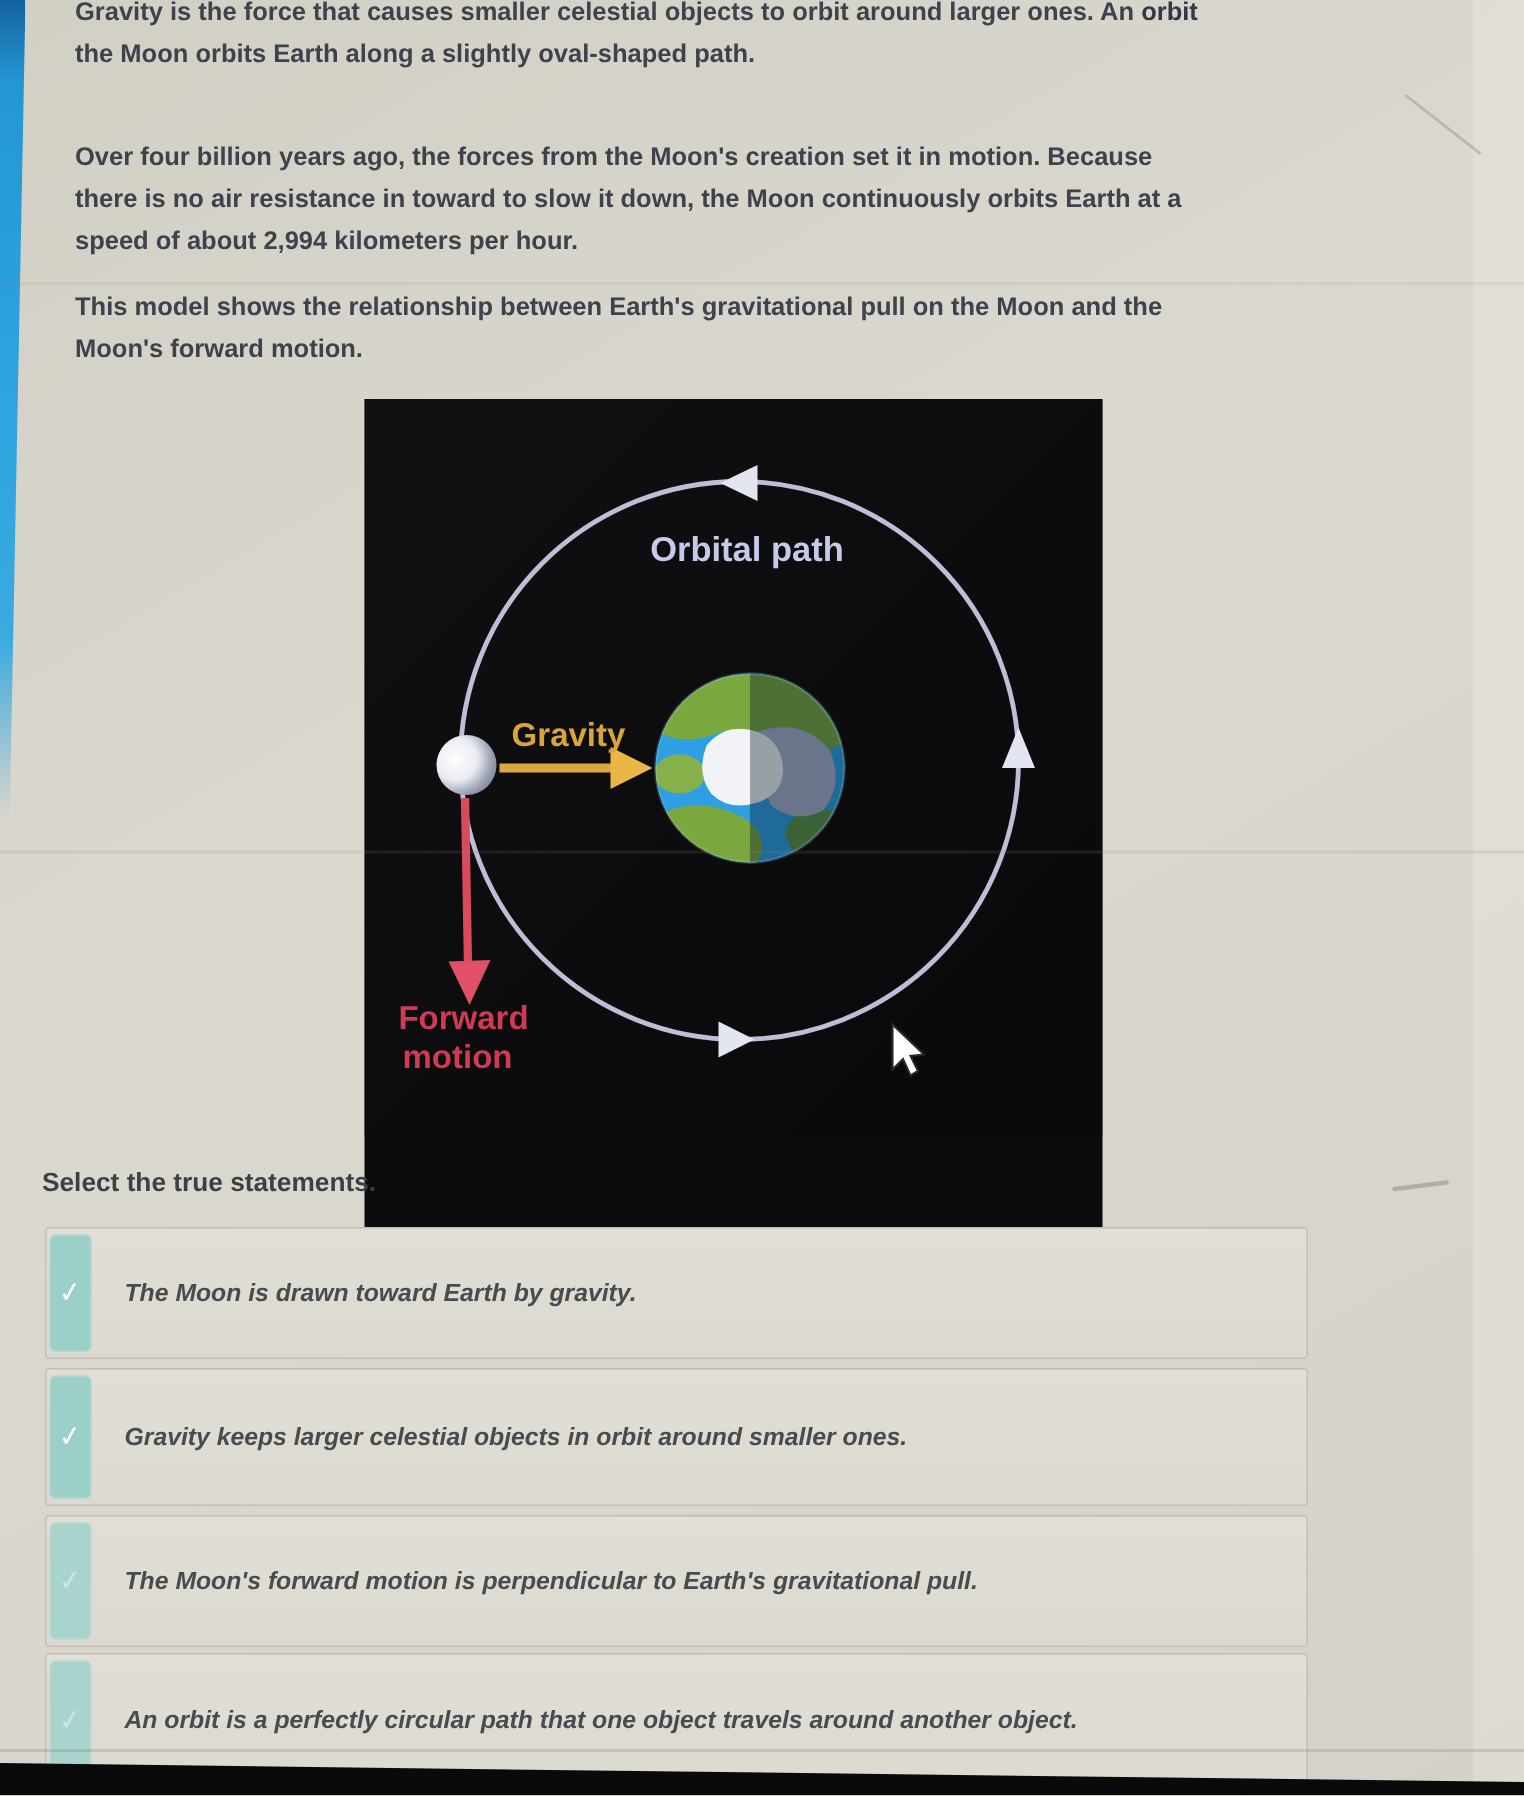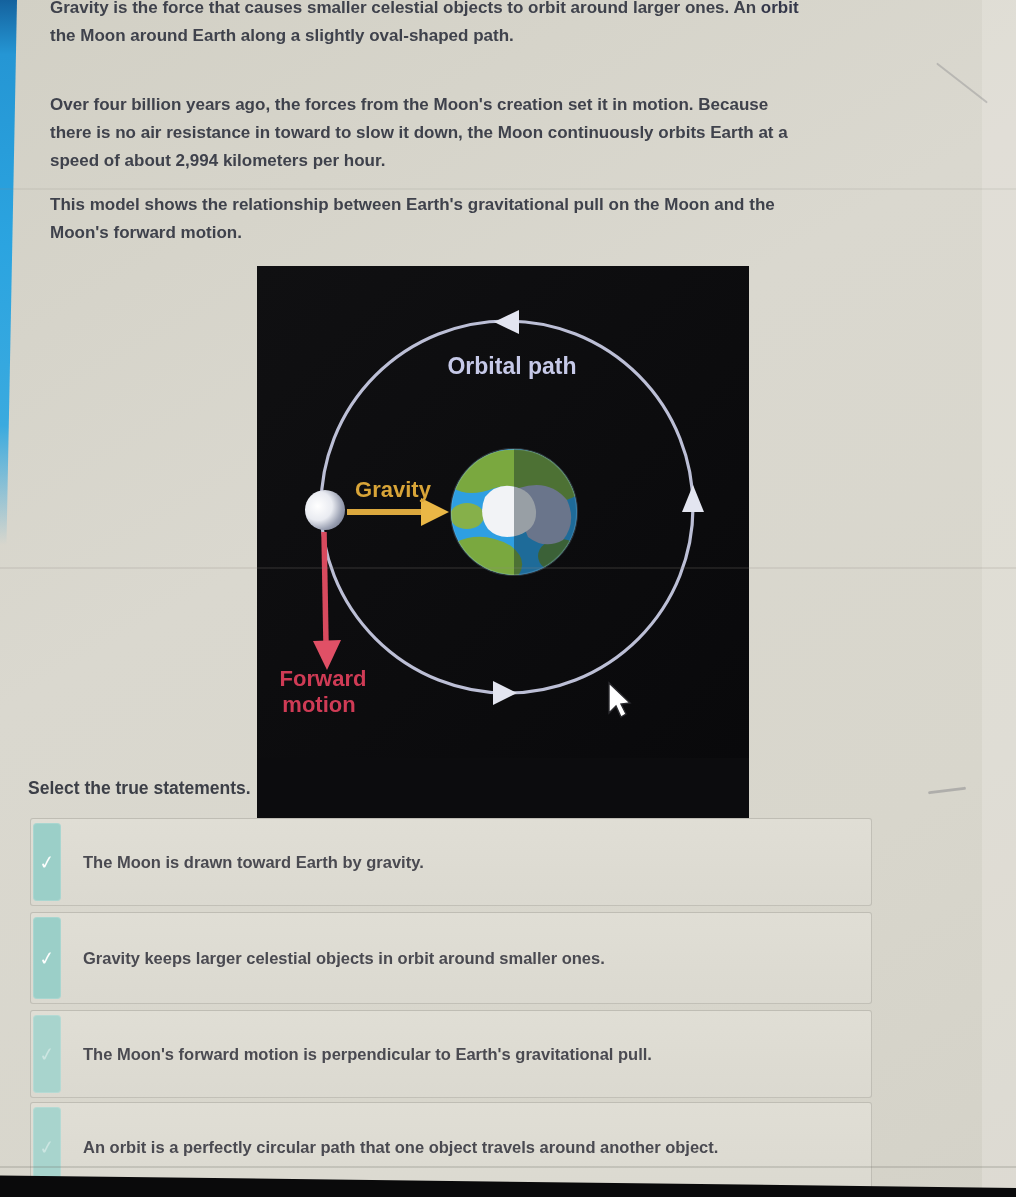--- a/index.html
+++ b/index.html
@@ -33,21 +33,21 @@
   
   .intro{
     position:absolute;left:50px;width:930px;
     color:#3f424c;font-size:17px;font-weight:700;line-height:28px;
   }
   .intro .line{white-space:nowrap;}
   .intro b{color:#34374a;}
   #p1{top:-6px;} #p2{top:91px;} #p3{top:191px;}
   
   .diagram{
-    position:absolute;left:257px;top:266px;width:492px;height:592px;
+    position:absolute;left:243px;top:266px;width:492px;height:592px;
     background:#0c0c0e;
   }
   .diagram svg{display:block;}
   
   .prompt{
     position:absolute;left:28px;top:778px;
     color:#3c3f47;font-size:17.5px;font-weight:700;
   }
   .option-row{
     position:absolute;left:30px;width:840px;
@@ -65,42 +65,42 @@
     background:#9bcfc8;border-radius:4px;
     display:flex;align-items:center;justify-content:center;
     color:#fdfefd;font-size:19px;font-weight:700;
     box-shadow:inset 0 0 0 1px rgba(255,255,255,.15);
   }
   .checkstrip .mark{transform:rotate(-8deg);}
   .faint .checkstrip{background:#a8d4cd;}
   .faint .checkstrip .mark{opacity:.42;}
   .option-text{
     padding-left:22px;color:#4a4a51;
-    font-size:16.5px;font-weight:700;line-height:30px;
+    font-size:16.5px;font-weight:700;line-height:30px;font-style:italic;
   }
   #opt4 .option-text{max-width:710px;text-align:center;}
   
   .artifact{position:absolute;pointer-events:none;}
   .scratch{left:930px;top:82px;width:64px;height:2px;background:rgba(110,110,116,.30);transform:rotate(38deg);border-radius:2px;}
   .dash{left:928px;top:789px;width:38px;height:3px;background:rgba(100,100,108,.35);transform:rotate(-7deg);border-radius:2px;}
   .smudge1{left:0;top:188px;width:100%;height:2px;background:rgba(140,138,130,.12);}
   .smudge2{left:0;top:567px;width:100%;height:2px;background:rgba(140,138,130,.16);}
   .smudge3{left:0;top:1166px;width:100%;height:2px;background:rgba(110,108,100,.22);}
 </style>
 </head>
 <body>
 
 <div id="screen">
 
   <div class="blue-strip"></div>
   <div class="right-glow"></div>
 
   <div class="intro" id="p1">
     <div class="line"><span>Gravity is the force that causes smaller celestial objects to orbit around larger ones. An</span> <b>orbit</b></div>
-    <div class="line">the Moon around Earth along a slightly oval-shaped path.</div>
+    <div class="line">the Moon orbits Earth along a slightly oval-shaped path.</div>
   </div>
   <div class="intro" id="p2">
     <div class="line">Over four billion years ago, the forces from the Moon's creation set it in motion. Because</div>
     <div class="line">there is no air resistance in toward to slow it down, the Moon continuously orbits Earth at a</div>
     <div class="line">speed of about 2,994 kilometers per hour.</div>
   </div>
   <div class="intro" id="p3">
     <div class="line">This model shows the relationship between Earth's gravitational pull on the Moon and the</div>
     <div class="line">Moon's forward motion.</div>
   </div>

